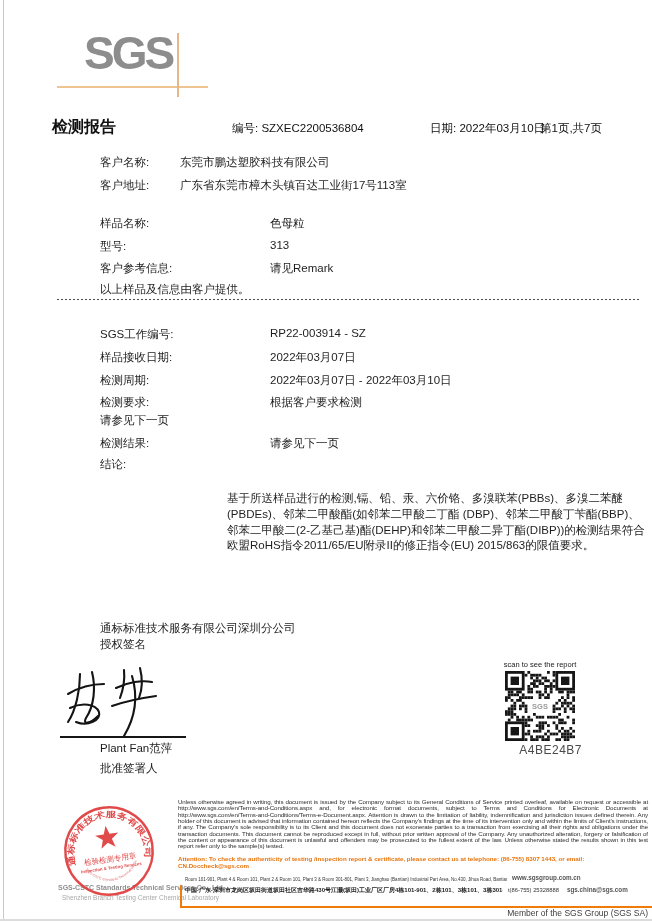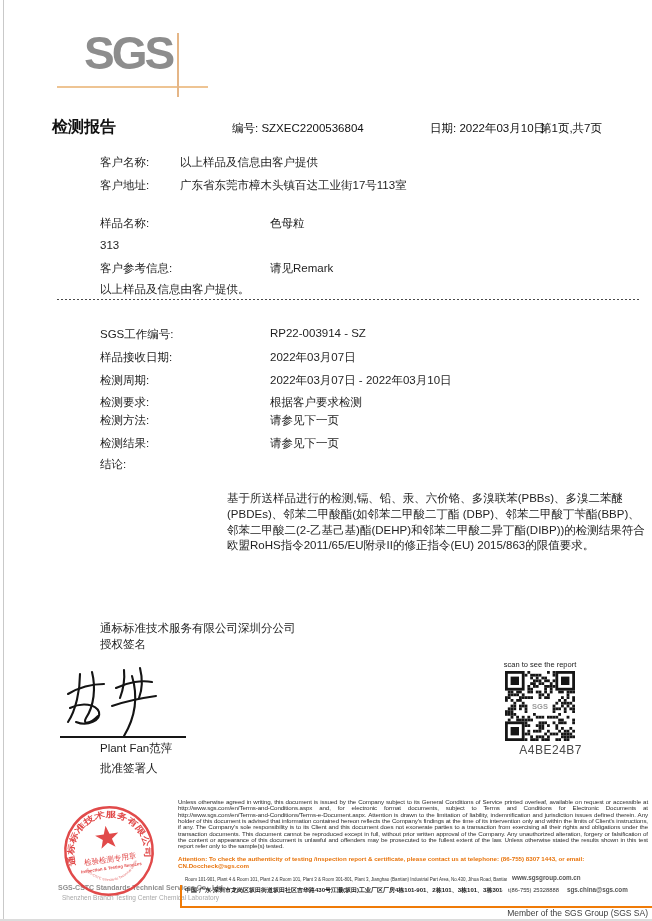--- a/index.html
+++ b/index.html
@@ -69,32 +69,33 @@
   <div class="tan-h"></div>
   <div class="tan-v"></div>
 
   <div class="title">检测报告</div>
   <div class="hmeta h-no">编号: SZXEC2200536804</div>
   <div class="hmeta h-date">日期: 2022年03月10日</div>
   <div class="hmeta h-page">第1页,共7页</div>
 
   <div class="frow w80" style="top:155px">
     <span class="lbl">客户名称:</span>
-    <span>以上样品及信息由客户提供</span>
+    <span>东莞市鹏达塑胶科技有限公司</span>
   </div>
   <div class="frow w80" style="top:178px">
     <span class="lbl">客户地址:</span>
     <span>广东省东莞市樟木头镇百达工业街17号113室</span>
   </div>
 
   <div class="frow w170" style="top:216px">
     <span class="lbl">样品名称:</span>
     <span>色母粒</span>
   </div>
   <div class="frow w170" style="top:239px">
+    <span class="lbl">型号:</span>
     <span>313</span>
   </div>
   <div class="frow w170" style="top:261px">
     <span class="lbl">客户参考信息:</span>
     <span>请见Remark</span>
   </div>
   <div class="frow" style="top:282px">
     <span>以上样品及信息由客户提供。</span>
   </div>
 
@@ -110,21 +111,20 @@
   </div>
   <div class="frow w170" style="top:373px">
     <span class="lbl">检测周期:</span>
     <span>2022年03月07日 - 2022年03月10日</span>
   </div>
   <div class="frow w170" style="top:395px">
     <span class="lbl">检测要求:</span>
     <span>根据客户要求检测</span>
   </div>
   <div class="frow w170" style="top:413px">
-    <span class="lbl">检测方法:</span>
     <span>请参见下一页</span>
   </div>
   <div class="frow w170" style="top:436px">
     <span class="lbl">检测结果:</span>
     <span>请参见下一页</span>
   </div>
   <div class="frow" style="top:457px">
     <span>结论:</span>
   </div>
   <div class="concl">基于所送样品进行的检测,镉、铅、汞、六价铬、多溴联苯(PBBs)、多溴二苯醚(PBDEs)、邻苯二甲酸酯(如邻苯二甲酸二丁酯 (DBP)、邻苯二甲酸丁苄酯(BBP)、邻苯二甲酸二(2-乙基己基)酯(DEHP)和邻苯二甲酸二异丁酯(DIBP))的检测结果符合欧盟RoHS指令2011/65/EU附录II的修正指令(EU) 2015/863的限值要求。</div>

